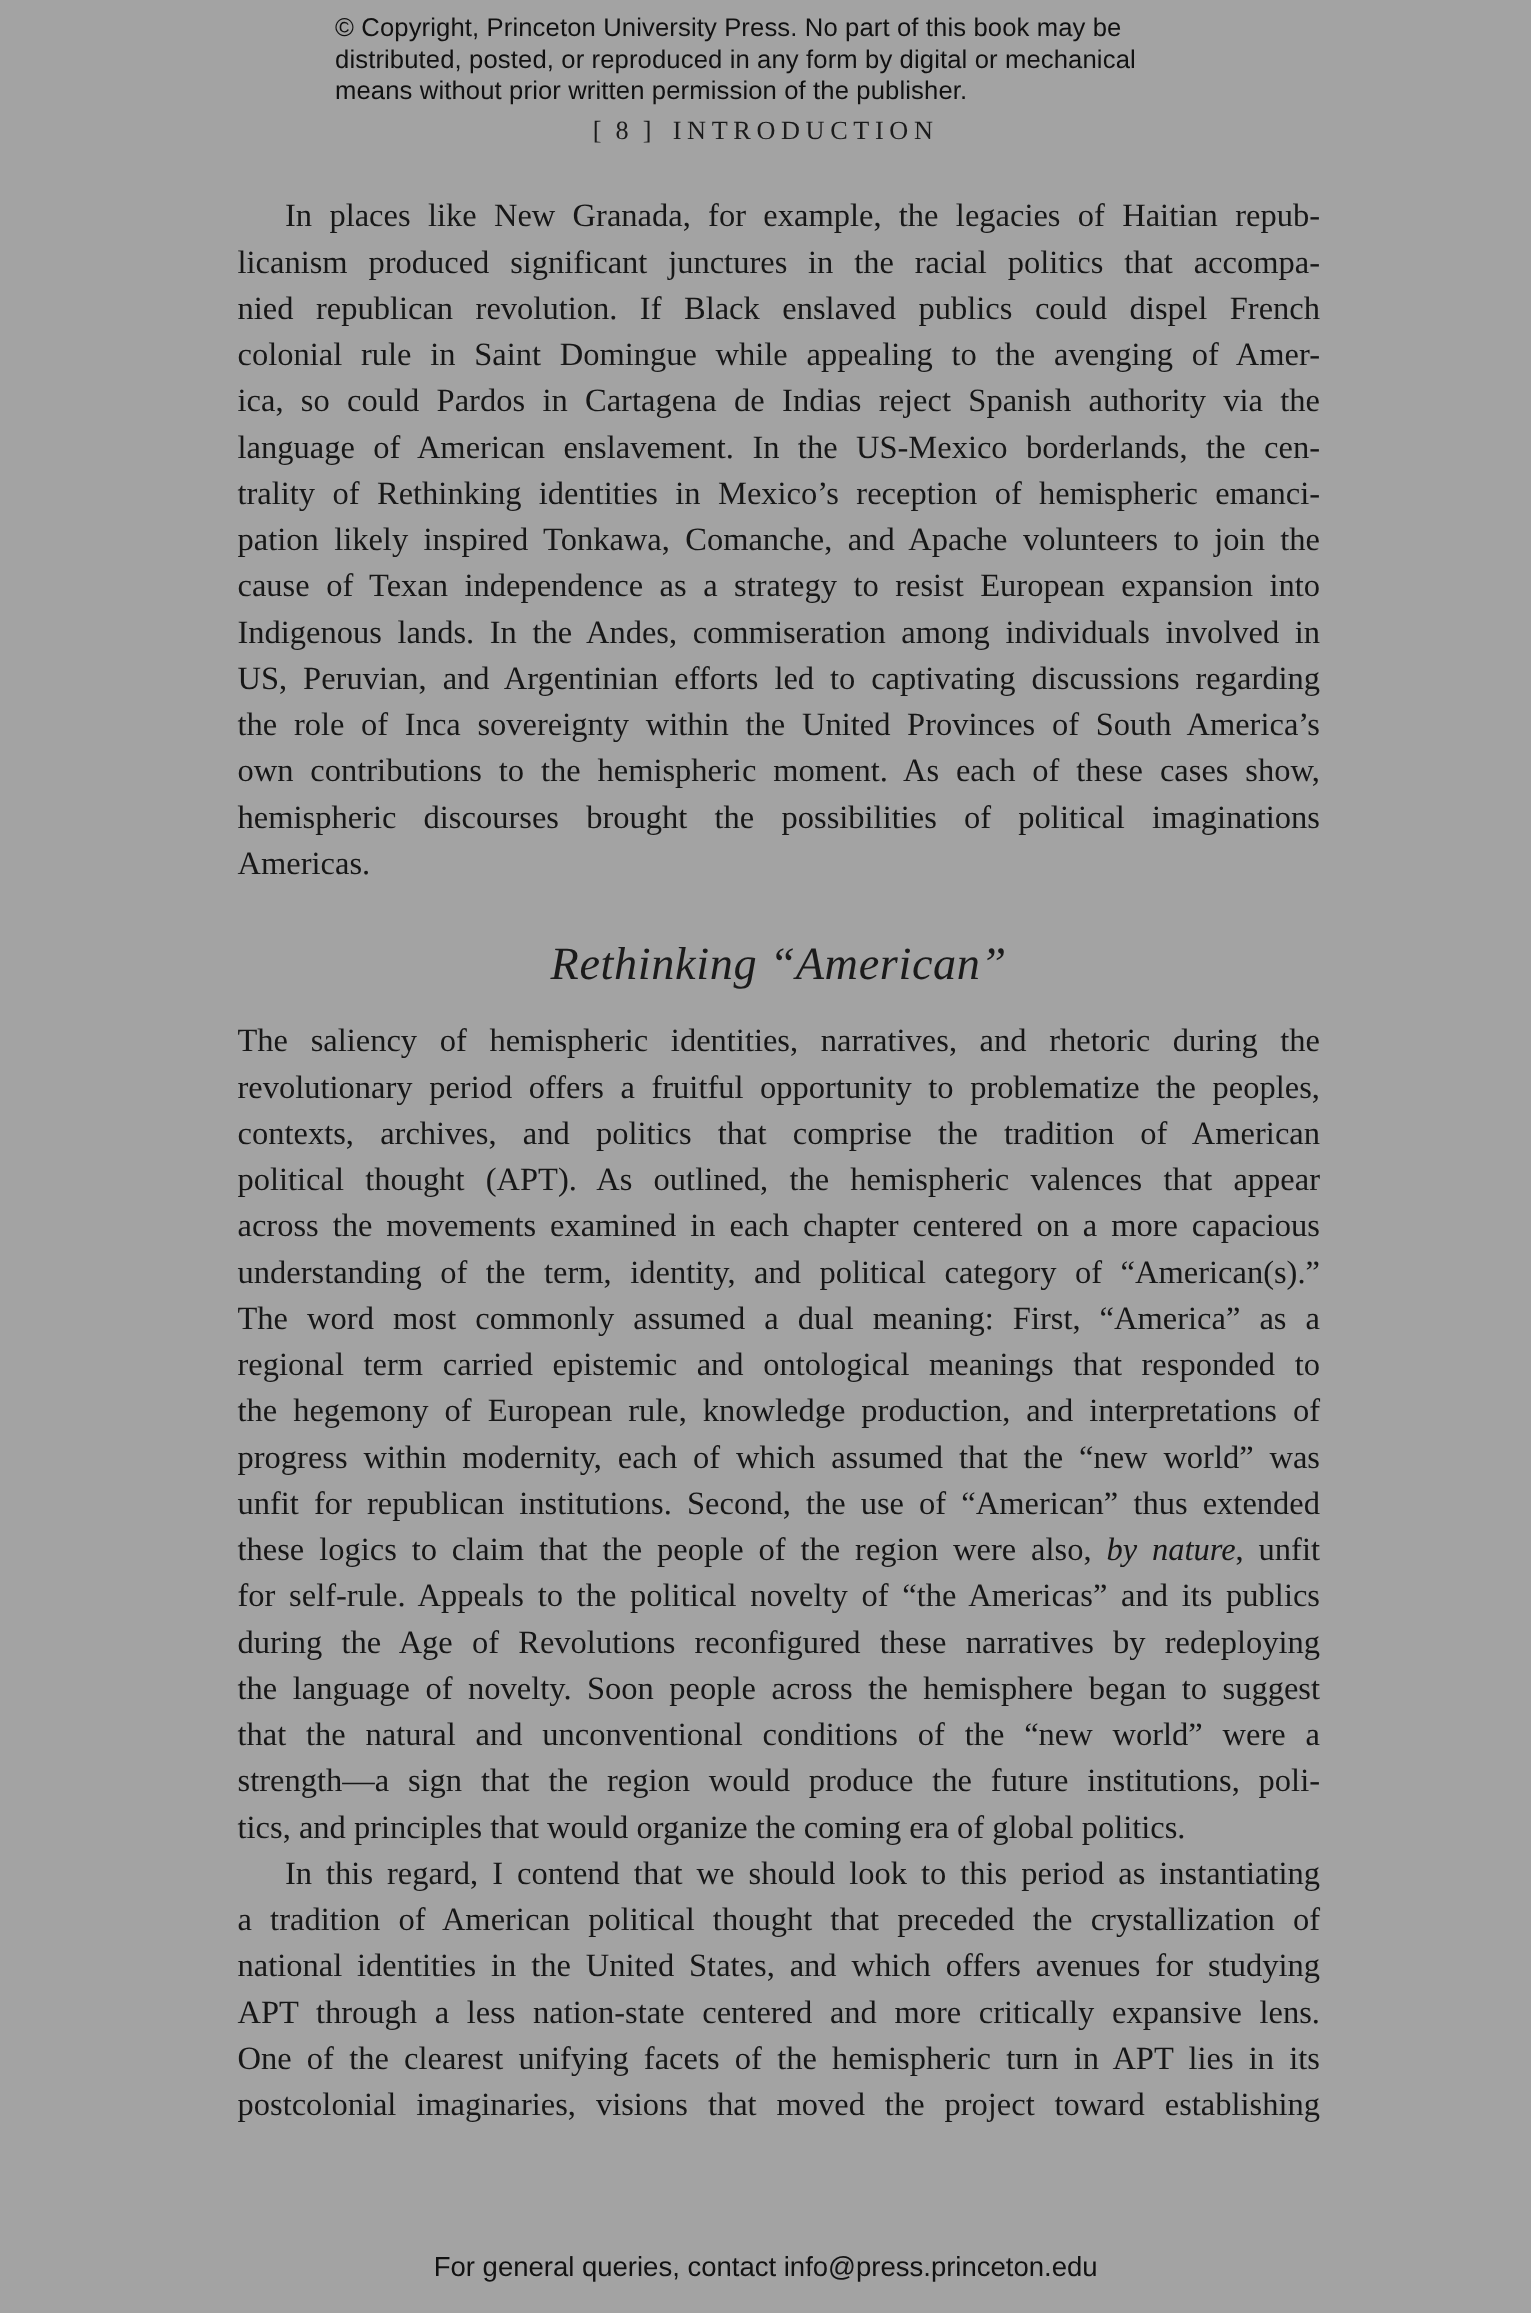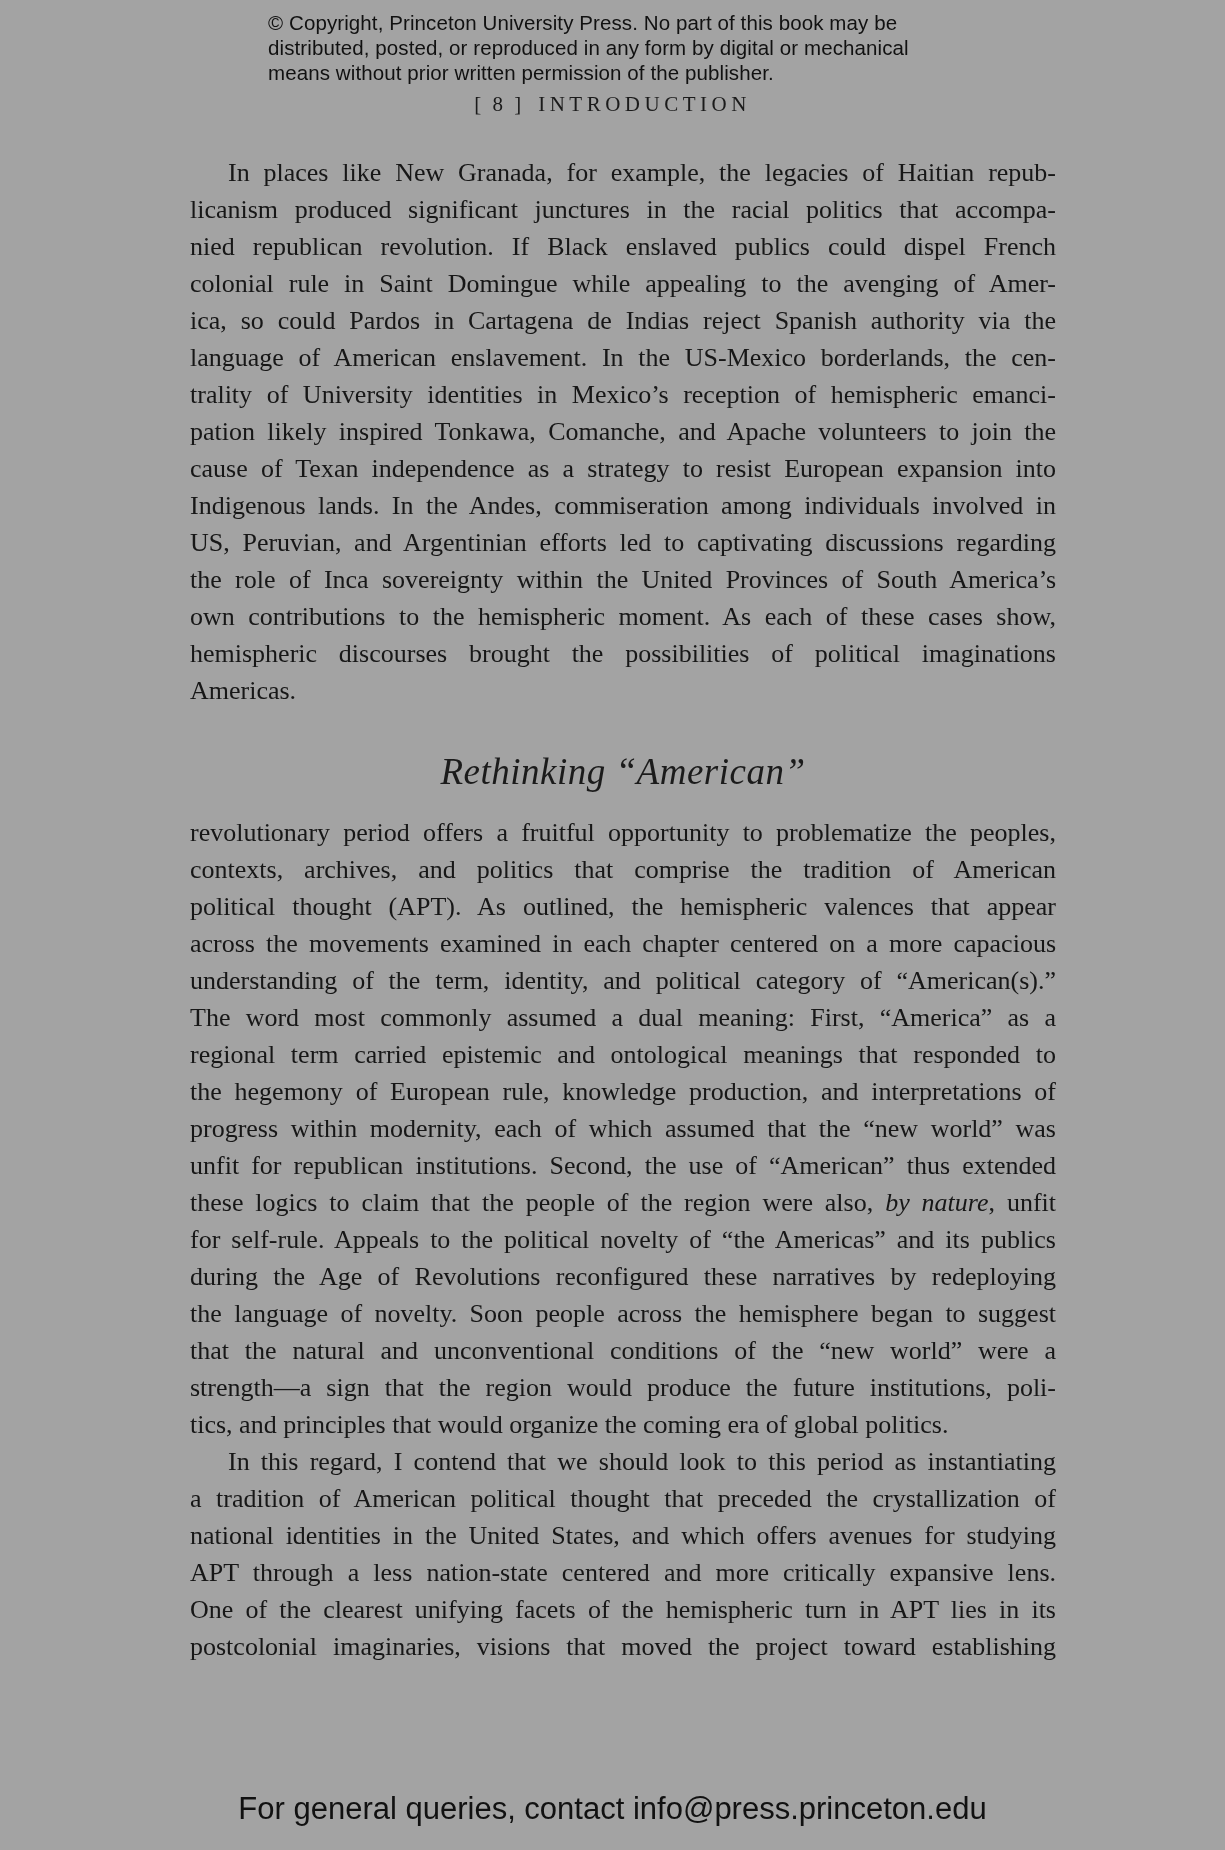--- a/index.html
+++ b/index.html
@@ -80,21 +80,21 @@
     color: #1b1b1b;
   }
   
   .page-footer {
     position: absolute;
     left: 0;
     bottom: 23px;
     width: 100%;
     text-align: center;
     font-family: "Liberation Sans", sans-serif;
-    font-size: 31px;
+    font-size: 22px;
     color: #111111;
   }
 </style>
 </head>
 <body>
 
 <div class="page">
 
   <header>
     <div class="copyright">
@@ -110,34 +110,35 @@
 
   <main class="body-col">
 
     <div class="para indent">
         <div class="line">In places like New Granada, for example, the legacies of Haitian repub-</div>
         <div class="line">licanism produced significant junctures in the racial politics that accompa-</div>
         <div class="line">nied republican revolution. If Black enslaved publics could dispel French</div>
         <div class="line">colonial rule in Saint Domingue while appealing to the avenging of Amer-</div>
         <div class="line">ica, so could Pardos in Cartagena de Indias reject Spanish authority via the</div>
         <div class="line">language of American enslavement. In the US-Mexico borderlands, the cen-</div>
-        <div class="line">trality of University identities in Mexico’s reception of hemispheric emanci-</div>
+        <div class="line">trality of Rethinking identities in Mexico’s reception of hemispheric emanci-</div>
         <div class="line">pation likely inspired Tonkawa, Comanche, and Apache volunteers to join the</div>
         <div class="line">cause of Texan independence as a strategy to resist European expansion into</div>
         <div class="line">Indigenous lands. In the Andes, commiseration among individuals involved in</div>
         <div class="line">US, Peruvian, and Argentinian efforts led to captivating discussions regarding</div>
         <div class="line">the role of Inca sovereignty within the United Provinces of South America’s</div>
         <div class="line">own contributions to the hemispheric moment. As each of these cases show,</div>
         <div class="line">hemispheric discourses brought the possibilities of political imaginations</div>
         <div class="line">Americas.</div>
       </div>
 
     <h2 class="section-heading">Rethinking “American”</h2>
 
     <div class="para">
+        <div class="line">The saliency of hemispheric identities, narratives, and rhetoric during the</div>
         <div class="line">revolutionary period offers a fruitful opportunity to problematize the peoples,</div>
         <div class="line">contexts, archives, and politics that comprise the tradition of American</div>
         <div class="line">political thought (APT). As outlined, the hemispheric valences that appear</div>
         <div class="line">across the movements examined in each chapter centered on a more capacious</div>
         <div class="line">understanding of the term, identity, and political category of “American(s).”</div>
         <div class="line">The word most commonly assumed a dual meaning: First, “America” as a</div>
         <div class="line">regional term carried epistemic and ontological meanings that responded to</div>
         <div class="line">the hegemony of European rule, knowledge production, and interpretations of</div>
         <div class="line">progress within modernity, each of which assumed that the “new world” was</div>
         <div class="line">unfit for republican institutions. Second, the use of “American” thus extended</div>

